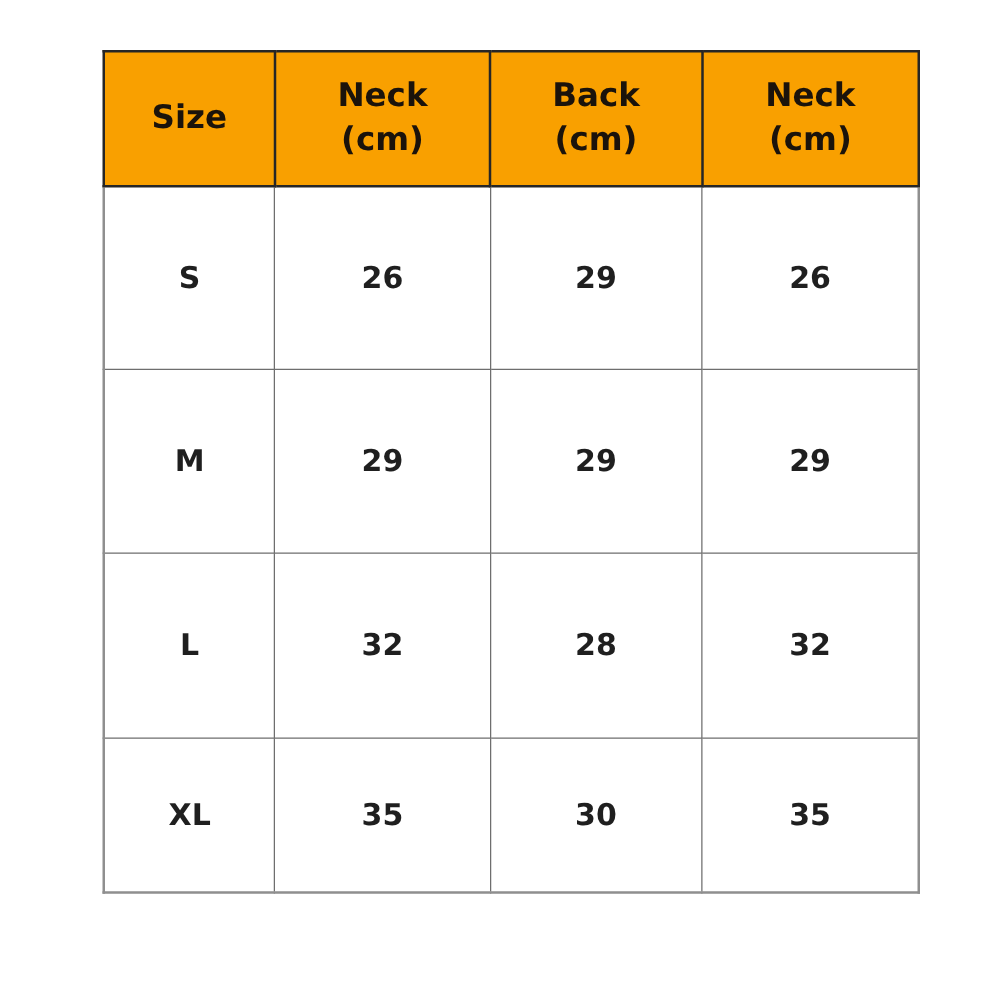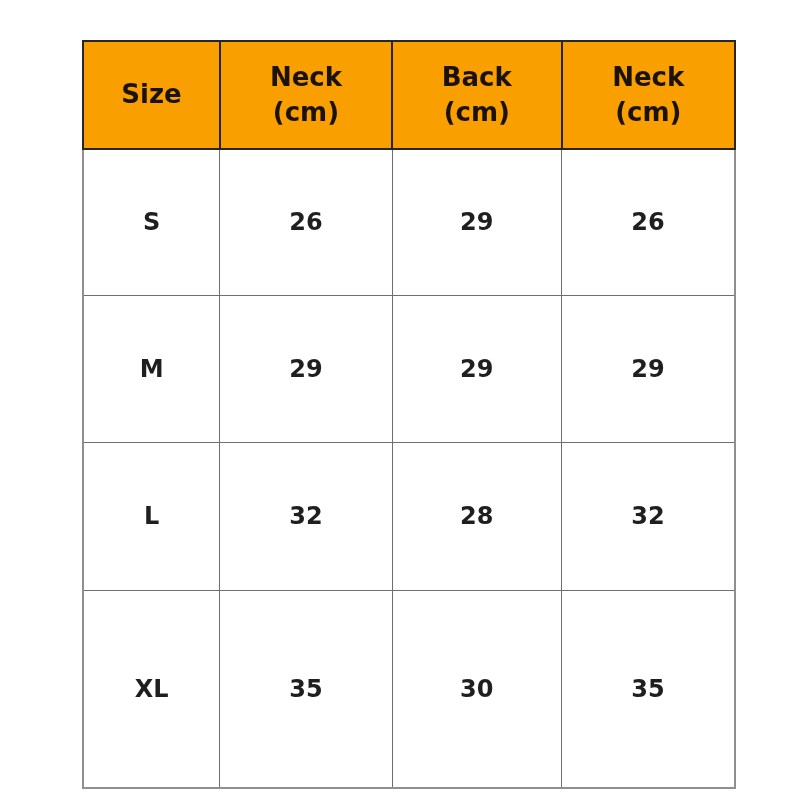--- a/index.html
+++ b/index.html
@@ -52,21 +52,21 @@
     text-align: center;
     vertical-align: middle;
     padding: 0;
   }
   
   .size-table { border: 2px solid #8f8f8f; }
 
   tr.r-s  { height: 146px; }
   tr.r-m  { height: 147px; }
   tr.r-l  { height: 148px; }
-  tr.r-xl { height: 198px; }
+  tr.r-xl { height: 124px; }
 </style>
 </head>
 <body>
 
 <table class="size-table">
   <colgroup>
     <col class="c-size">
     <col class="c-back">
     <col class="c-chest">
     <col class="c-neck">

